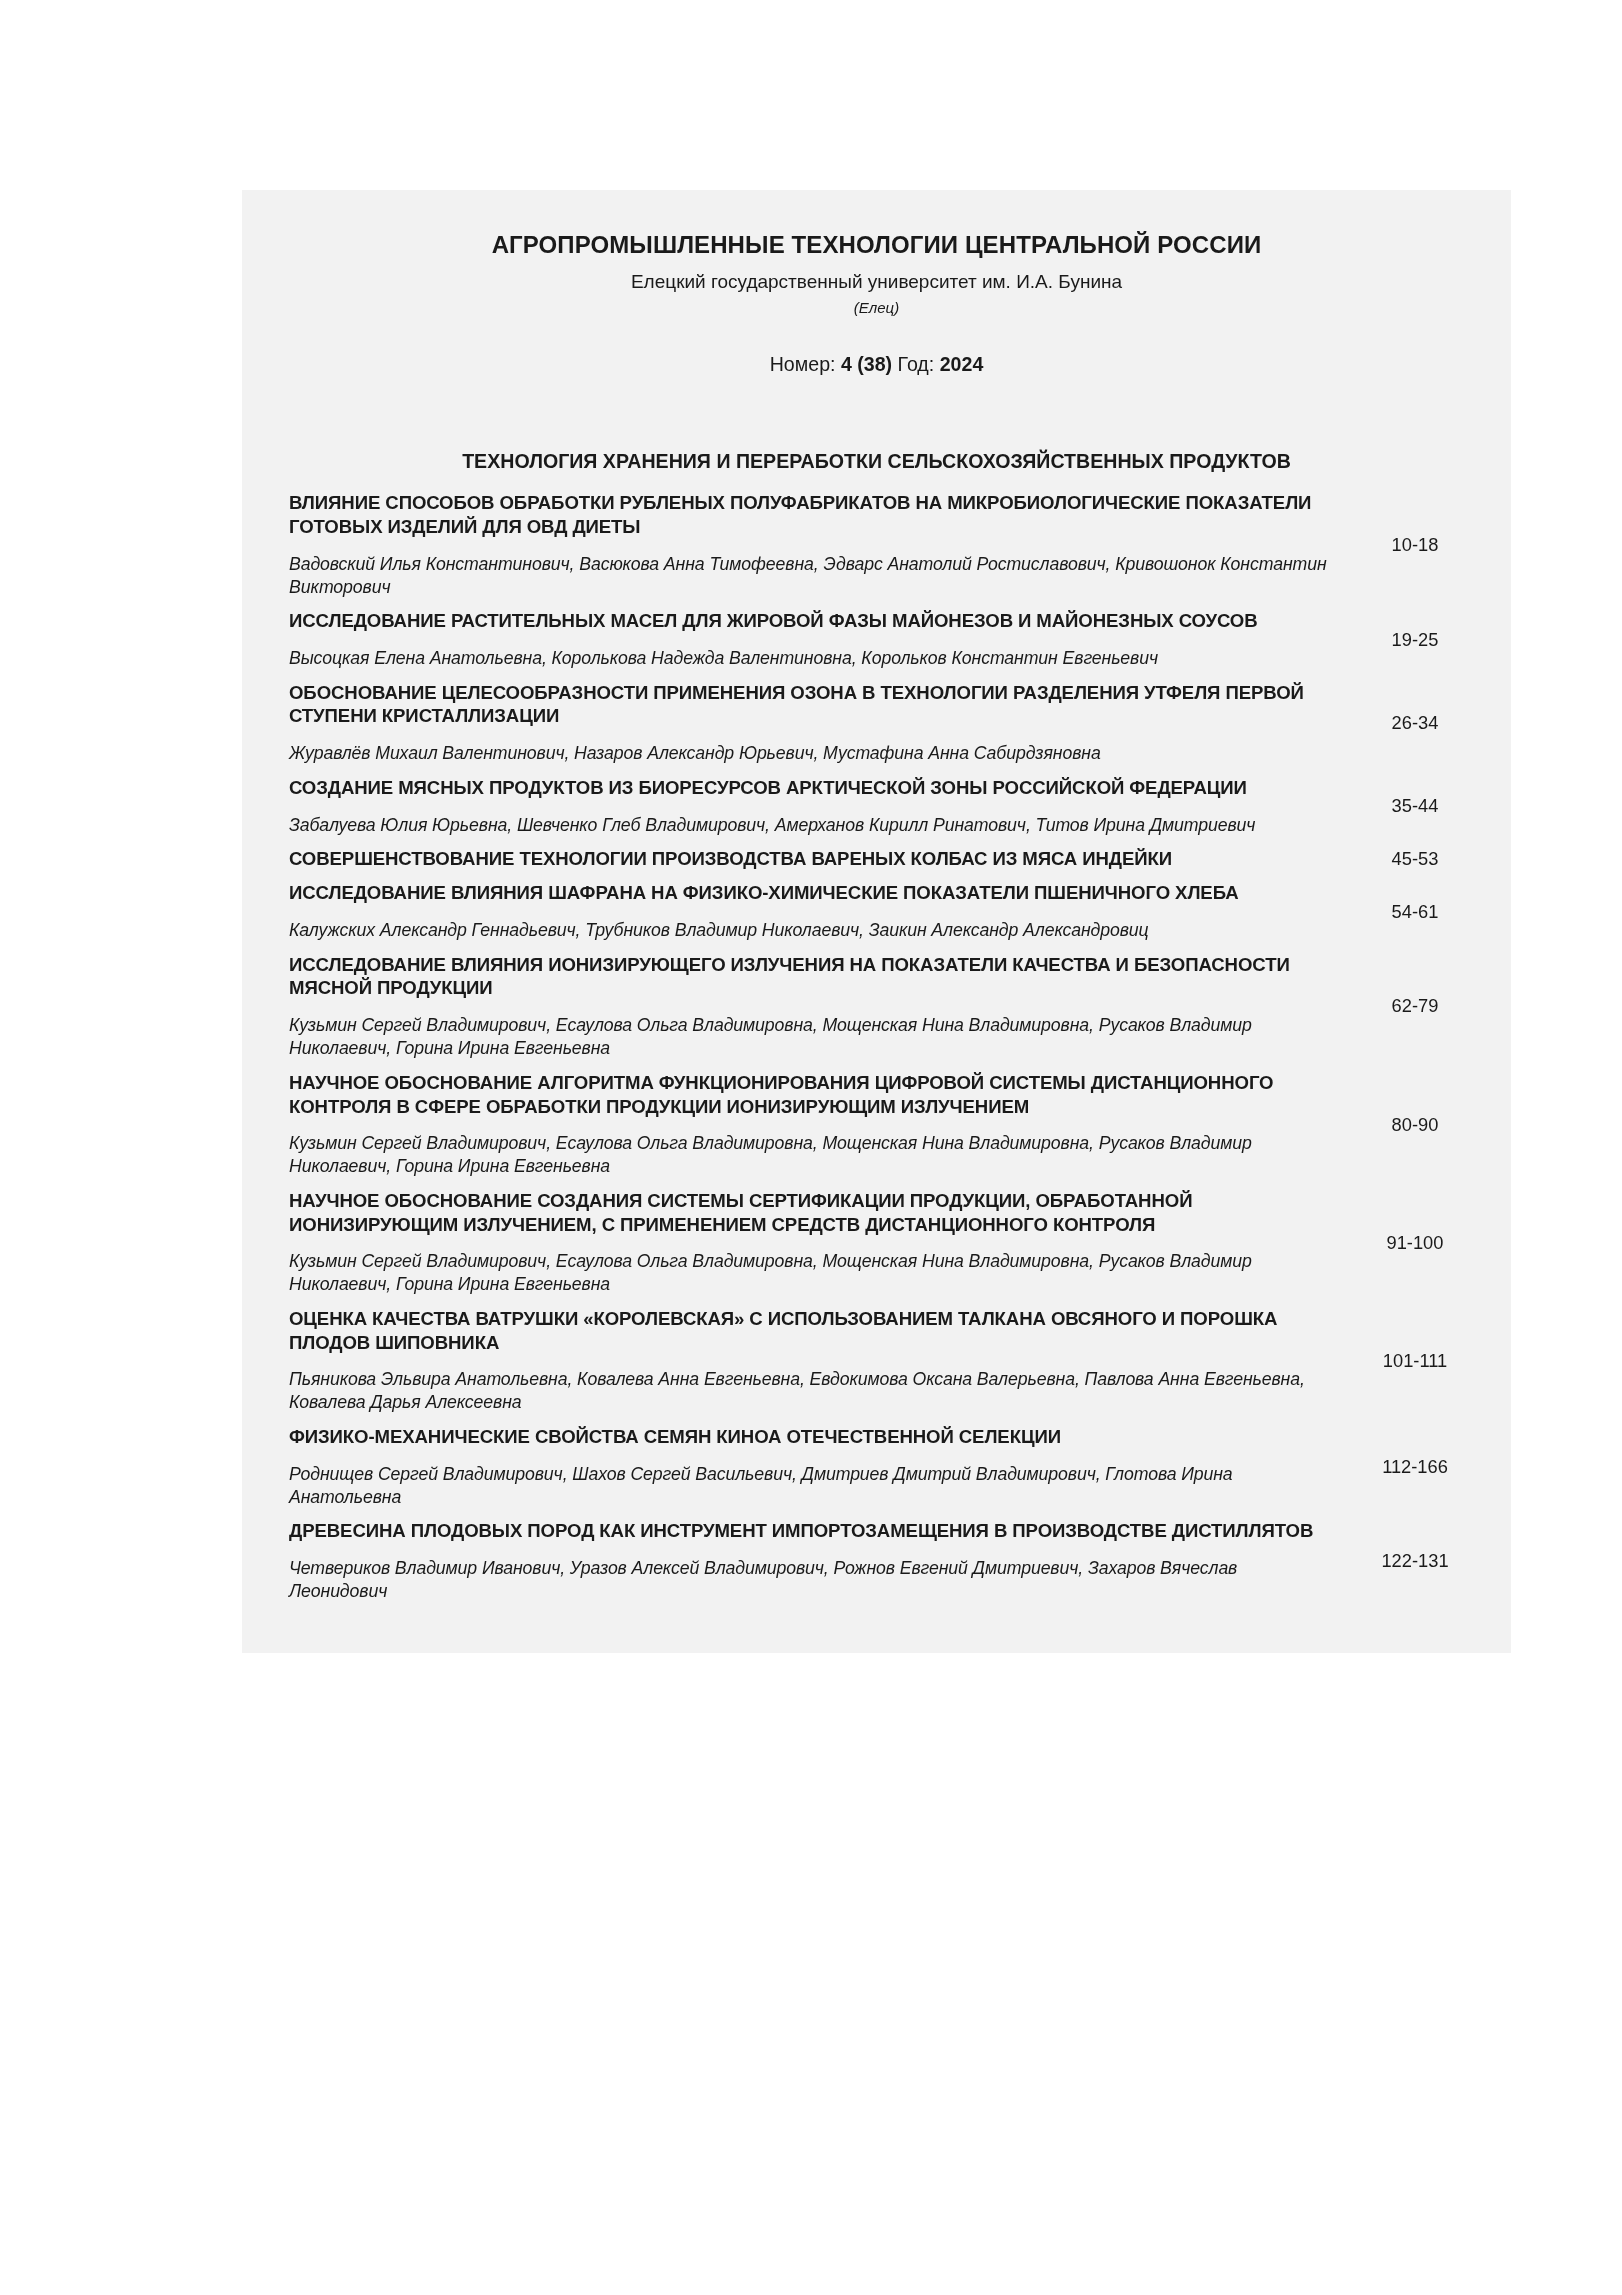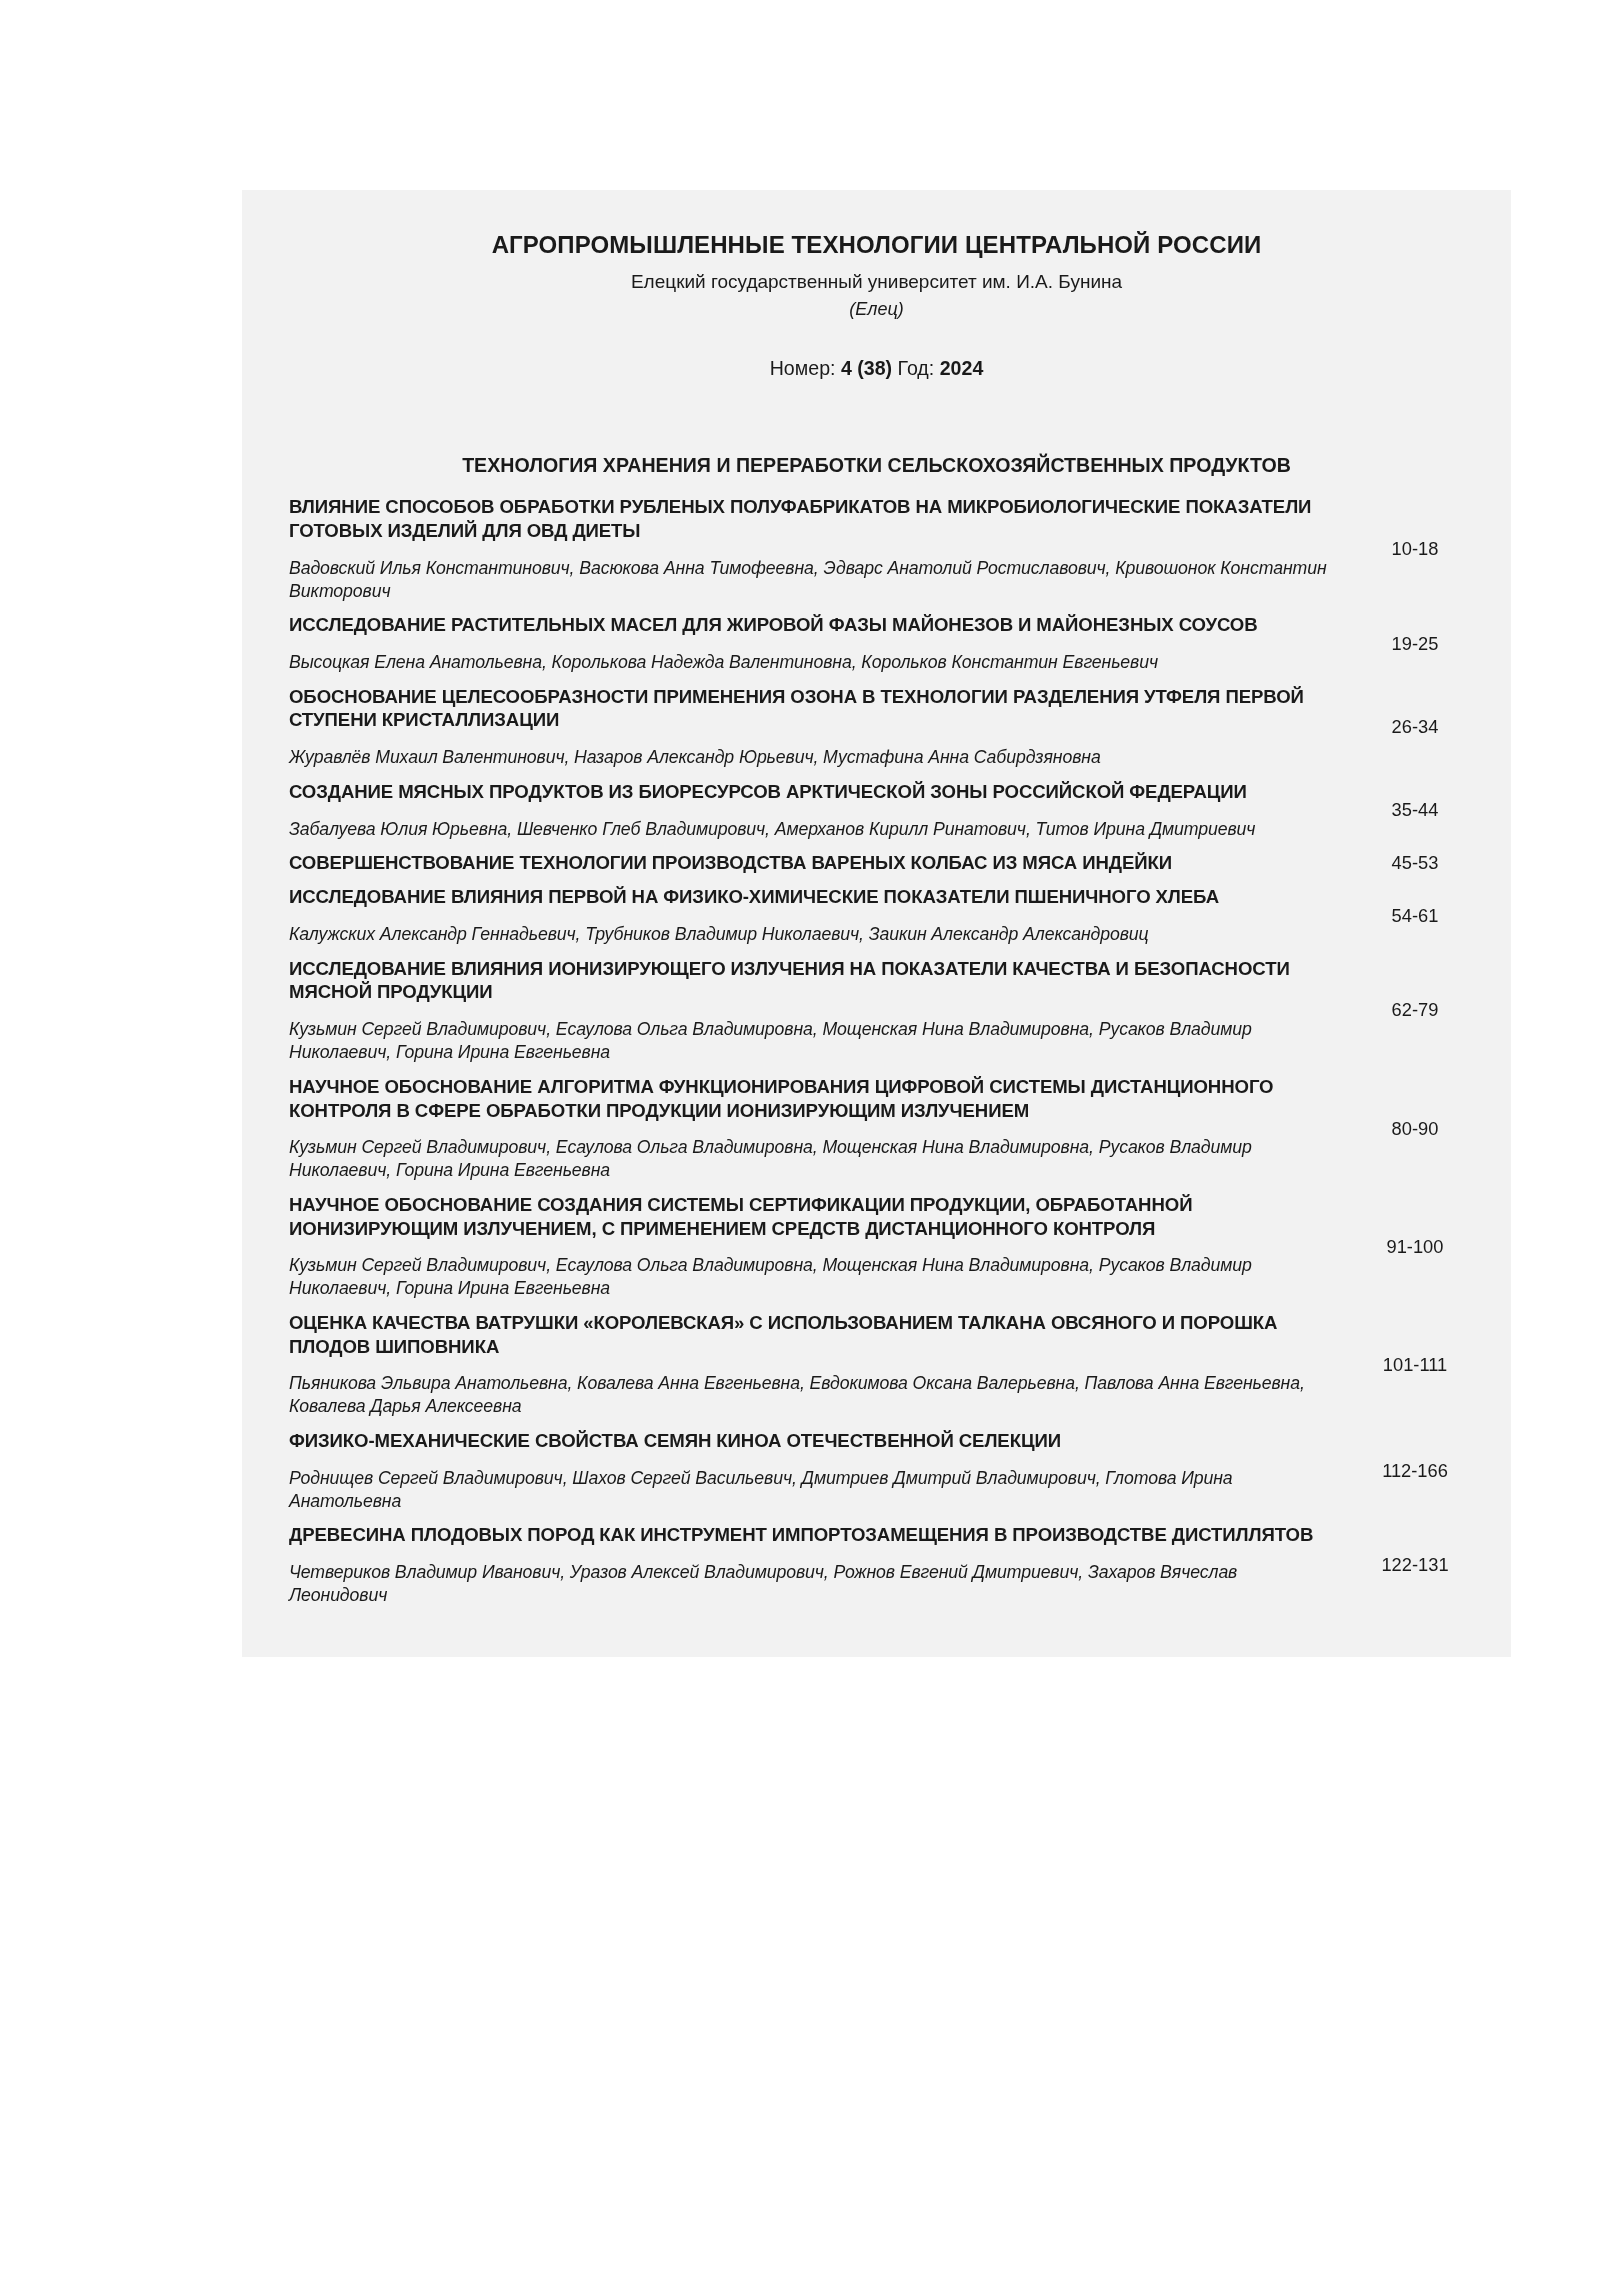--- a/index.html
+++ b/index.html
@@ -32,21 +32,21 @@
     font-weight: bold;
     letter-spacing: 0.1px;
     line-height: 1.3;
   }
   .publisher {
     font-size: 19px;
     margin-top: 10px;
     line-height: 1.3;
   }
   .city {
-    font-size: 18px;
+    font-size: 15px;
     font-style: italic;
     margin-top: 3.9px;
   }
   .issue-line {
     font-size: 19.6px;
     margin-top: 37px;
   }
   .issue-line .strong {
     font-weight: bold;
   }
@@ -147,21 +147,21 @@
 
     <div class="entry">
       <div class="entry-main">
         <div class="entry-title">СОВЕРШЕНСТВОВАНИЕ ТЕХНОЛОГИИ ПРОИЗВОДСТВА ВАРЕНЫХ КОЛБАС ИЗ МЯСА ИНДЕЙКИ</div>
       </div>
       <div class="entry-pages">45-53</div>
     </div>
 
     <div class="entry">
       <div class="entry-main">
-        <div class="entry-title">ИССЛЕДОВАНИЕ ВЛИЯНИЯ ПЕРВОЙ НА ФИЗИКО-ХИМИЧЕСКИЕ ПОКАЗАТЕЛИ ПШЕНИЧНОГО ХЛЕБА</div>
+        <div class="entry-title">ИССЛЕДОВАНИЕ ВЛИЯНИЯ ШАФРАНА НА ФИЗИКО-ХИМИЧЕСКИЕ ПОКАЗАТЕЛИ ПШЕНИЧНОГО ХЛЕБА</div>
         <div class="entry-authors">Калужских Александр Геннадьевич, Трубников Владимир Николаевич, Заикин Александр Александровиц</div>
       </div>
       <div class="entry-pages">54-61</div>
     </div>
 
     <div class="entry">
       <div class="entry-main">
         <div class="entry-title">ИССЛЕДОВАНИЕ ВЛИЯНИЯ ИОНИЗИРУЮЩЕГО ИЗЛУЧЕНИЯ НА ПОКАЗАТЕЛИ КАЧЕСТВА И БЕЗОПАСНОСТИ МЯСНОЙ ПРОДУКЦИИ</div>
         <div class="entry-authors">Кузьмин Сергей Владимирович, Есаулова Ольга Владимировна, Мощенская Нина Владимировна, Русаков Владимир Николаевич, Горина Ирина Евгеньевна</div>
       </div>

